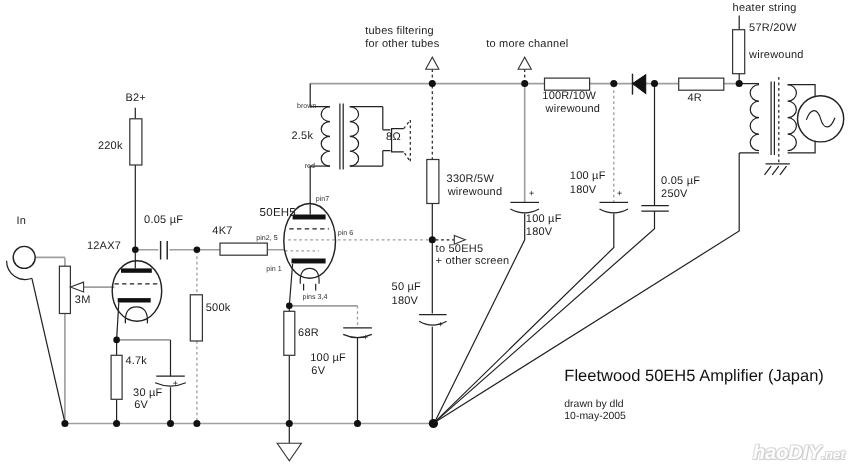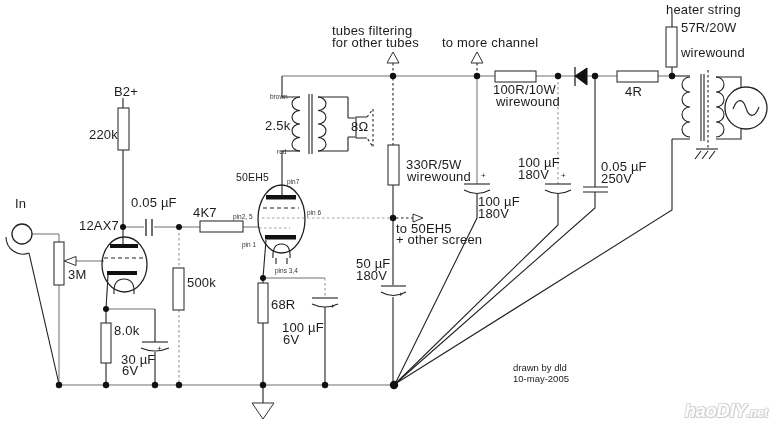--- a/index.html
+++ b/index.html
@@ -1,20 +1,20 @@
 <!DOCTYPE html>
 <html><head>
 <meta charset="utf-8">
 <style>
   html,body{margin:0;padding:0;background:#fff;}
   #canvas{position:relative;width:774px;height:425px;background:#fff;overflow:hidden;
           font-family:"Liberation Sans",sans-serif;}
   #wires{position:absolute;left:0;top:0;}
-  .lbl{position:absolute;font-size:13px;color:#1c1c1c;white-space:nowrap;letter-spacing:.2px;}
-  .big{font-size:10.5px;}
+  .lbl{position:absolute;font-size:10px;color:#1c1c1c;white-space:nowrap;letter-spacing:.2px;}
+  .big{font-size:10.5px;margin-top:16px;}
   .sm{position:absolute;font-size:6.5px;color:#333;white-space:nowrap;}
   .plus{position:absolute;font-size:8px;color:#222;}
   .title{position:absolute;font-size:15px;color:#111;white-space:nowrap;}
   .credit{position:absolute;font-size:9.5px;color:#222;white-space:nowrap;}
   .wm{position:absolute;right:6px;bottom:3px;font-style:italic;font-weight:bold;
       color:#fdfdfd;white-space:nowrap;
       text-shadow:1px 1px 0 #cfcfcf,-1px -1px 0 #dedede,1px -1px 0 #d6d6d6,-1px 1px 0 #d6d6d6;}
   .wm .brand{font-size:18px;}
   .wm .tld{font-size:12px;}
   
@@ -229,21 +229,21 @@
 </svg>
 
 <div class="lbl" style="left:114px;top:84px">B2+</div>
 <div class="lbl" style="left:89px;top:127px">220k</div>
 <div class="lbl" style="left:15px;top:196px">In</div>
 <div class="lbl" style="left:131px;top:195px">0.05 µF</div>
 <div class="lbl" style="left:79px;top:218px">12AX7</div>
 <div class="lbl" style="left:68px;top:267px">3M</div>
 <div class="lbl" style="left:193px;top:205px">4K7</div>
 <div class="lbl" style="left:187px;top:275px">500k</div>
-<div class="lbl" style="left:114px;top:323px">8.0k</div>
+<div class="lbl" style="left:114px;top:323px">4.7k</div>
 <div class="lbl" style="left:121px;top:352px">30 µF</div>
 <div class="lbl" style="left:122px;top:363px">6V</div>
 <div class="plus" style="left:157px;top:344px">+</div>
 
 <div class="lbl big" style="left:236px;top:171px">50EH5</div>
 <div class="sm" style="left:287px;top:178px">pin7</div>
 <div class="sm" style="left:307px;top:209px">pin 6</div>
 <div class="sm" style="left:233px;top:213px">pin2, 5</div>
 <div class="sm" style="left:242px;top:241px">pin 1</div>
 <div class="sm" style="left:275px;top:267px">pins 3,4</div>
@@ -277,18 +277,19 @@
 <div class="lbl" style="left:518px;top:155px">100 µF</div>
 <div class="lbl" style="left:518px;top:167px">180V</div>
 <div class="plus" style="left:561px;top:171px">+</div>
 <div class="lbl" style="left:601px;top:159px">0.05 µF</div>
 <div class="lbl" style="left:601px;top:171px">250V</div>
 <div class="lbl" style="left:625px;top:84px">4R</div>
 <div class="lbl" style="left:666px;top:2px">heater string</div>
 <div class="lbl" style="left:681px;top:20px">57R/20W</div>
 <div class="lbl" style="left:681px;top:45px">wirewound</div>
 
+<div class="title" style="left:513px;top:333px">Fleetwood 50EH5 Amplifier (Japan)</div>
 <div class="credit" style="left:513px;top:362px">drawn by dld</div>
 <div class="credit" style="left:513px;top:373px">10-may-2005</div>
 
 <div class="wm"><span class="brand">haoDIY</span><span class="tld">.net</span></div>
 
 </div>
 
 </body></html>

